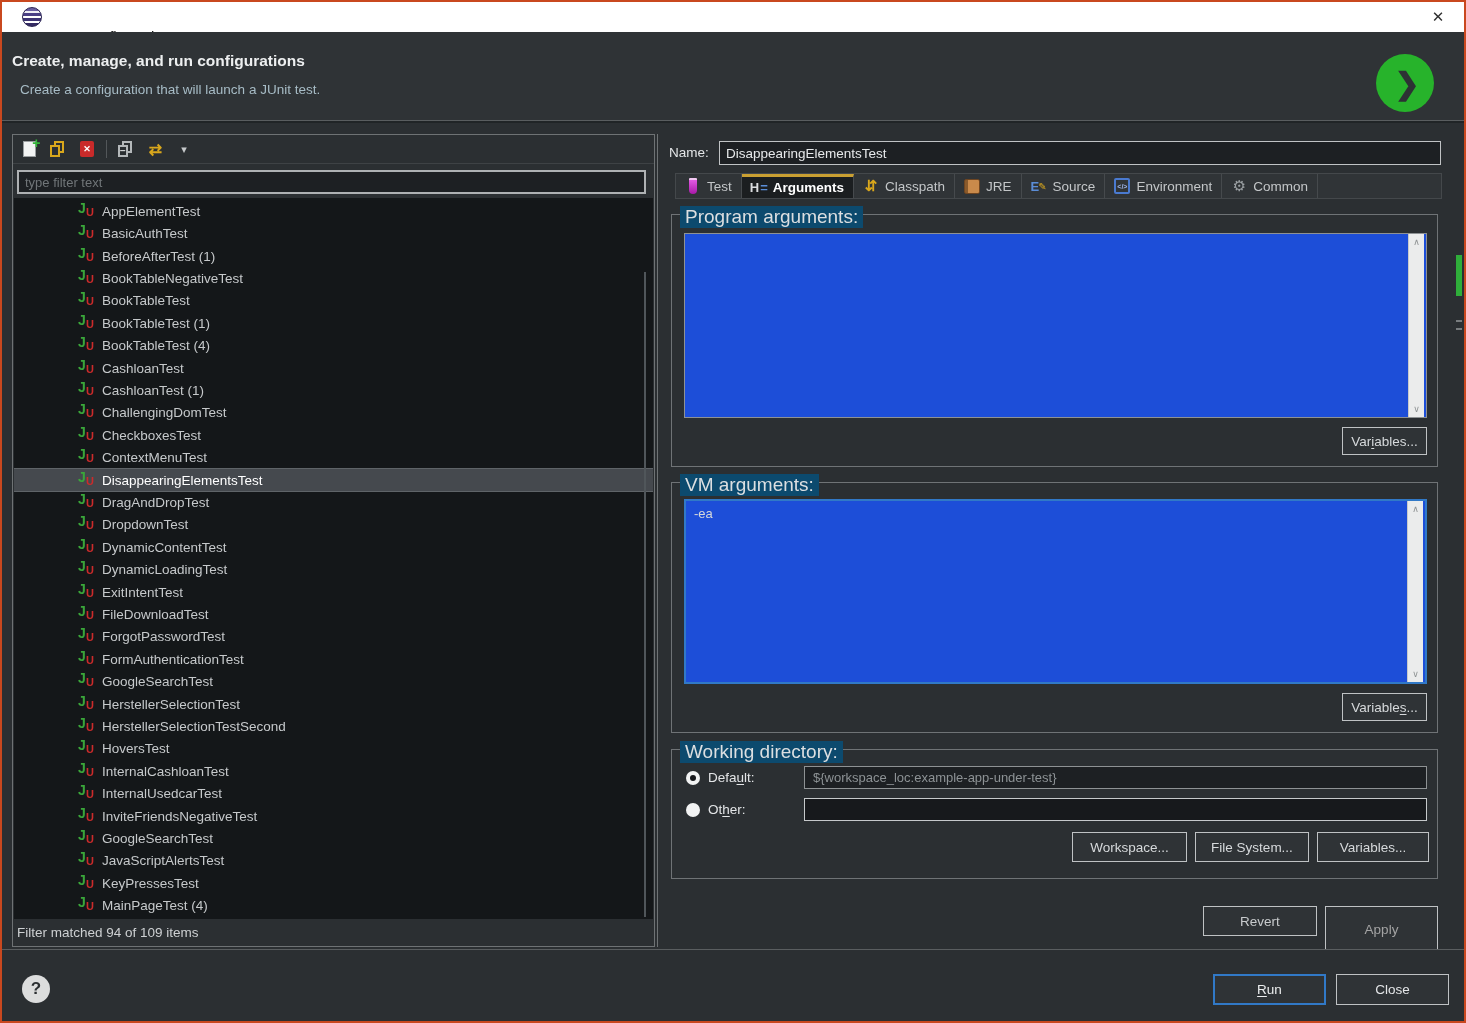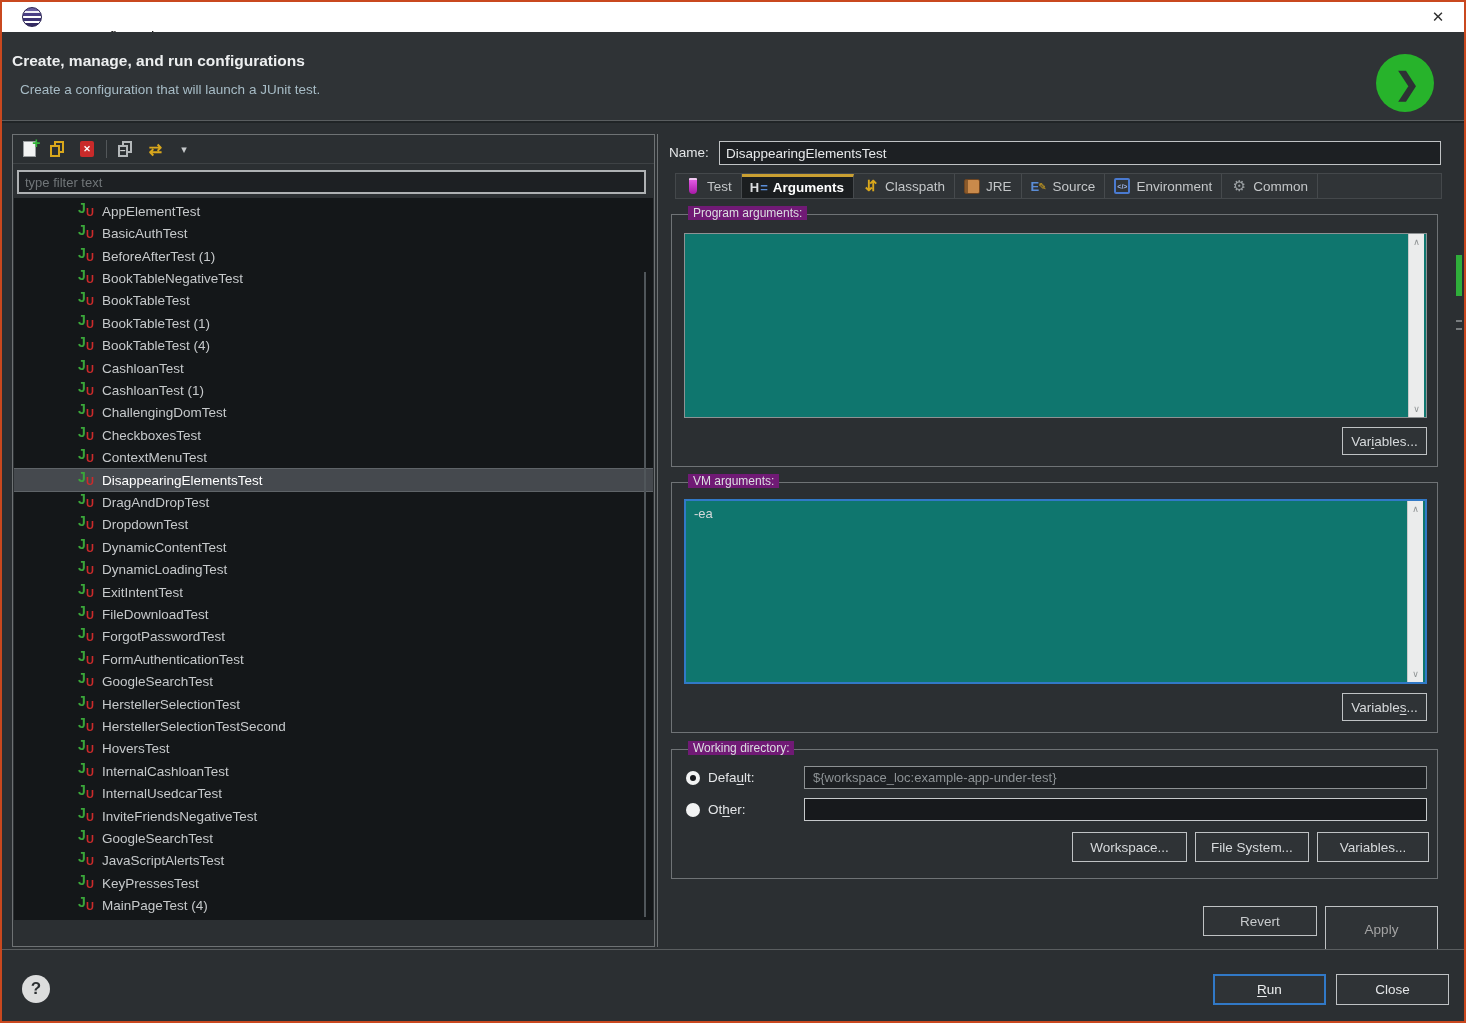--- a/index.html
+++ b/index.html
@@ -88,26 +88,26 @@
   .ti-classpath .g1{ color:#d9a71c; font-weight:bold; font-size:15px; }
   .ti-jre-book::before{ content:""; display:block; width:14px; height:13px; border-radius:2px;
     background:linear-gradient(90deg,#8a5a2b 0 3px,#c98a4b 3px 100%); border:1px solid #6e4521; }
   .ti-source .g1{ color:#5b8dd6; font-weight:bold; font-size:13px; }
   .ti-source .g2{ color:#d9a71c; font-size:10px; margin-left:-1px; }
   .ti-environment{ border:2px solid #4a7ad0; border-radius:2px; }
   .ti-environment .g1{ color:#9fb6e8; font-size:7px; font-weight:bold; letter-spacing:0; }
   .ti-common-gear .g1{ color:#9ba0a3; font-size:15px; }
 
   .group{ position:absolute; left:13px; width:767px; border:1px solid #6f7376; }
-  .group-label{ position:absolute; top:-9px; left:16px; background:#701a75; padding:0 5px; color:#dcdfe1; font-size:12px; }
+  .group-label{ position:absolute; top:-9px; left:8px; background:#0c4a6e; padding:0 5px; color:#dcdfe1; font-size:19px; }
   .g-program{ top:80px; height:253px; }
   .g-vm{ top:348px; height:251px; }
   .g-working{ top:615px; height:130px; }
 
-  .txtarea{ position:absolute; left:12px; top:18px; width:743px; height:185px; background:#0f766e;
+  .txtarea{ position:absolute; left:12px; top:18px; width:743px; height:185px; background:#1d4ed8;
     border:1px solid #8e9294; color:#d5d8da; font-size:13px; padding:5px 24px 5px 8px; }
   .g-vm .txtarea{ top:16px; border:2px solid #3179c7; }
   .vscroll{ position:absolute; top:1px; bottom:1px; right:1px; width:16px; background:#ebecec;
     border-left:1px solid #c9caca; display:flex; flex-direction:column; justify-content:space-between;
     align-items:center; color:#8f9394; font-size:9px; padding:3px 0; }
   .g-vm .vscroll{ top:0; bottom:0; right:0; }
 
   .btn{ background:#2f3336; border:1px solid #bfc2c4; color:#d6d9db; font-family:"Liberation Sans",sans-serif;
     font-size:13.5px; display:flex; align-items:center; justify-content:center; cursor:default; }
   .btn .mn, .mn{ text-decoration:underline; text-underline-offset:2px; }
@@ -420,20 +420,21 @@
             <span class="junit-ic">
               <span class="j">J</span>
               <span class="u">U</span>
             </span>
             <span>MainPageTest (4)</span>
           </div>
         </div>
       <div class="tree-scroll"></div>
     </div>
 
+    <div class="lp-status">Filter matched 94 of 109 items</div>
   </div>
 
   <div class="right-panel">
     <span class="name-label">Name:</span>
     <input class="name-input" type="text" value="DisappearingElementsTest" style="">
 
     <div class="tabbar" id="tabbar">
         <div class="tab">
           <span class="tabicon ti-test-tube"></span>
           <span>Test</span>

